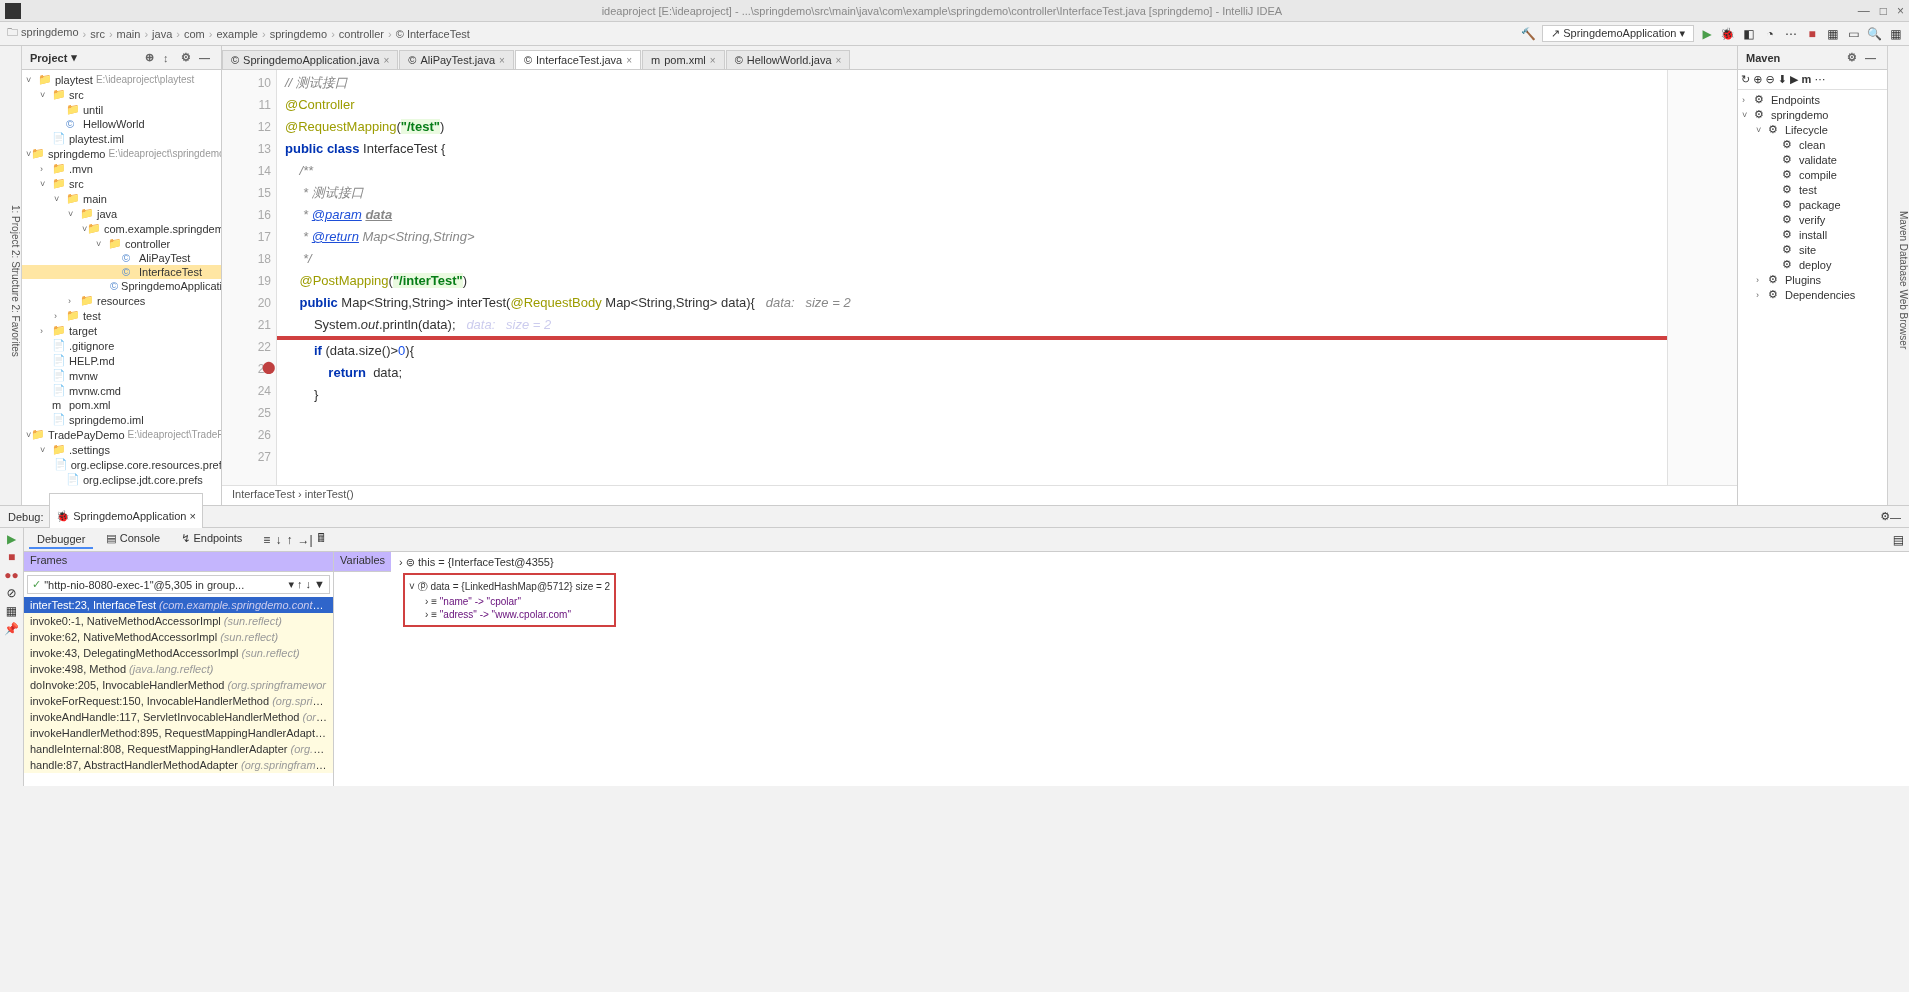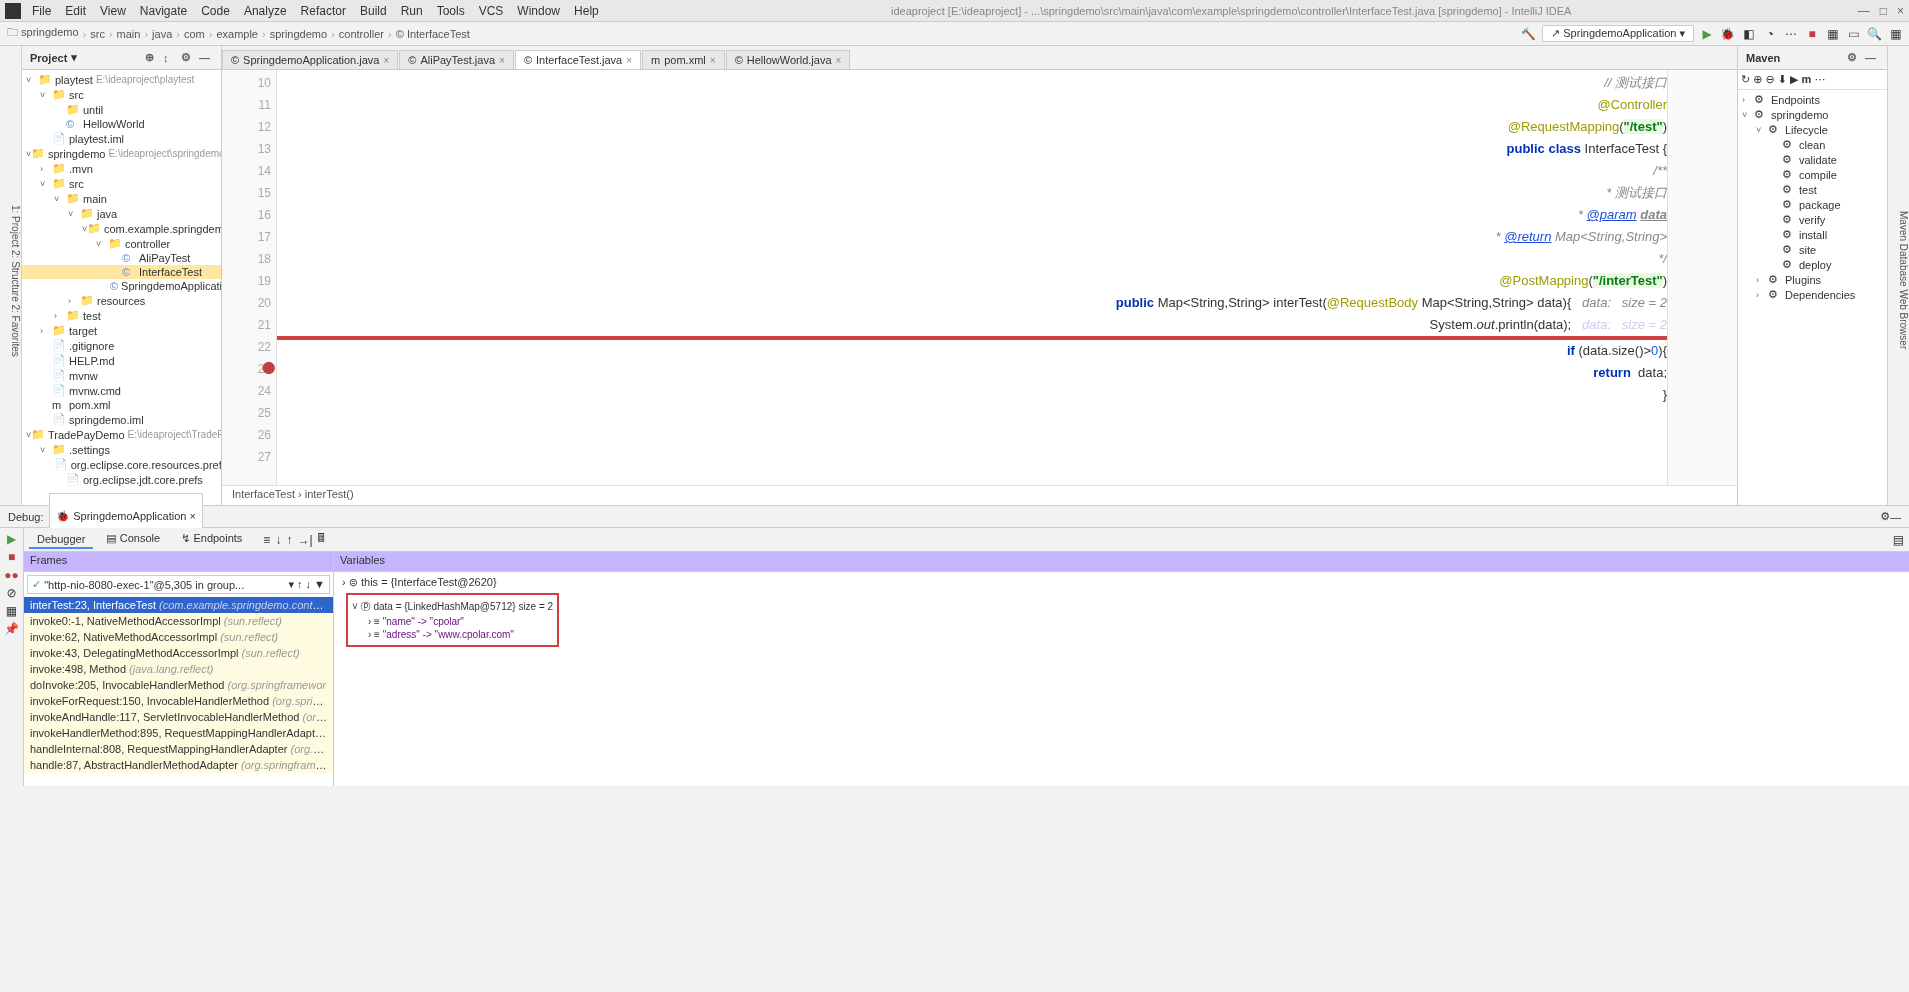--- a/index.html
+++ b/index.html
@@ -37,21 +37,21 @@
 .java-icon { color: #5a8dd0; }
 .editor-area { flex: 1; display: flex; flex-direction: column; background: #fff; }
 .editor-tabs { height: 24px; background: #f2f2f2; border-bottom: 1px solid #ccc; display: flex; align-items: flex-end; }
 .editor-tab { padding: 3px 8px; border: 1px solid #ccc; border-bottom: none; background: #e8e8e8; margin-right: 1px; font-size: 11px; display: flex; align-items: center; gap: 4px; cursor: pointer; }
 .editor-tab.active { background: #fff; }
 .editor-tab .close { color: #888; font-size: 10px; }
 .editor-body { flex: 1; display: flex; overflow: hidden; }
 .gutter { width: 55px; background: #f9f9f9; border-right: 1px solid #e0e0e0; text-align: right; padding: 2px 5px; font-family: Consolas, monospace; font-size: 12px; color: #aaa; line-height: 22px; position: relative; }
 .gutter .bp { position: absolute; left: 40px; color: #c04040; font-size: 12px; }
 .code { flex: 1; font-family: Consolas, monospace; font-size: 13px; line-height: 22px; padding: 2px 0; white-space: pre; overflow: hidden; }
-.code .line { padding-left: 8px; text-align: right; }
+.code .line { padding-left: 8px; }
 .code .highlighted { background: #2f65ca; color: #fff; border-top: 2px solid #d04040; border-bottom: 2px solid #d04040; border-right: 2px solid #d04040; }
 .orange { color: #ca8020; }
 .kw { color: #0033b3; font-weight: bold; }
 .anno { color: #9c9c00; }
 .strbold { color: #067d17; font-weight: bold; background: #eafae0; }
 .type { color: #333; }
 .doc { color: #888; font-style: italic; }
 .doctag { color: #1d4ed8; font-style: italic; font-weight: normal; text-decoration: underline; }
 .hint { color: #888; font-style: italic; }
 .minimap { width: 70px; background: #fafafa; border-left: 1px solid #e0e0e0; }
@@ -68,46 +68,31 @@
 .debug-left-tools span { font-size: 12px; cursor: pointer; }
 .frames-panel { width: 310px; border-right: 1px solid #ccc; display: flex; flex-direction: column; }
 .panel-sub-hdr { height: 20px; background: #c4b5fd; border-bottom: 1px solid #ccc; padding: 2px 6px; font-size: 11px; }
 .thread-select { border: 1px solid #ccc; margin: 3px; padding: 2px 4px; font-size: 11px; background: #fff; display: flex; align-items: center; }
 .frames-list { overflow: auto; font-size: 11px; }
 .frame-item { padding: 2px 6px; white-space: nowrap; overflow: hidden; text-overflow: ellipsis; }
 .frame-item.selected { background: #2f65ca; color: #fff; }
 .frame-item .gray { color: #999; font-style: italic; }
 .frame-item.selected .gray { color: #cce; }
 .frame-item.dim { background: #fffbe0; }
-.vars-panel { flex: 1; display: flex; flex-direction: column; }
+.vars-panel { flex: 1; display: flex; flex-direction: row; }
 .vars-list { padding: 4px; font-size: 10px; font-family: Consolas, monospace; border: 2px solid #d04040; margin: 4px; display: inline-block; }
 .vars-list .var-line { padding: 1px 0; }
 .var-name { color: #660e7a; }
 .bottom-gutter { height: 22px; background: #f2f2f2; }
 </style>
 </head>
 <body>
 
 <div class="titlebar">
   <div class="logo"></div>
-  <div class="menubar" id="menubar">
-      <span>File</span>
-      <span>Edit</span>
-      <span>View</span>
-      <span>Navigate</span>
-      <span>Code</span>
-      <span>Analyze</span>
-      <span>Refactor</span>
-      <span>Build</span>
-      <span>Run</span>
-      <span>Tools</span>
-      <span>VCS</span>
-      <span>Window</span>
-      <span>Help</span>
-    </div>
   <div class="titlebar-center">ideaproject [E:\ideaproject] - ...\springdemo\src\main\java\com\example\springdemo\controller\InterfaceTest.java [springdemo] - IntelliJ IDEA</div>
   <div class="titlebar-right">
     <span>—</span>
     <span>□</span>
     <span>×</span>
   </div>
 </div>
 
 <div class="toolbar">
   <div class="breadcrumbs" id="breadcrumbs">
@@ -493,21 +478,21 @@
               <div class="frame-item dim">invokeForRequest:150, InvocableHandlerMethod <span class="gray">(org.springf</span></div>
               <div class="frame-item dim">invokeAndHandle:117, ServletInvocableHandlerMethod <span class="gray">(org.s</span></div>
               <div class="frame-item dim">invokeHandlerMethod:895, RequestMappingHandlerAdapter <span class="gray">(or</span></div>
               <div class="frame-item dim">handleInternal:808, RequestMappingHandlerAdapter <span class="gray">(org.spr</span></div>
               <div class="frame-item dim">handle:87, AbstractHandlerMethodAdapter <span class="gray">(org.springframew</span></div>
             </div>
         </div>
         <div class="vars-panel">
           <div class="panel-sub-hdr">Variables</div>
           <div style="padding:4px 8px;font-size:11px;font-family:Consolas,monospace">
-            <div>› ⊜ <span>this = {InterfaceTest@2620}</span></div>
+            <div>› ⊜ <span>this = {InterfaceTest@4355}</span></div>
             <div class="vars-list">
               <div class="var-line">˅ ⓟ <span>data = {LinkedHashMap@5712}  size = 2</span></div>
               <div class="var-line" style="padding-left:16px">› ≡ <span class="var-name">"name" -&gt; "cpolar"</span></div>
               <div class="var-line" style="padding-left:16px">› ≡ <span class="var-name">"adress" -&gt; "www.cpolar.com"</span></div>
             </div>
           </div>
         </div>
       </div>
     </div>
   </div>

